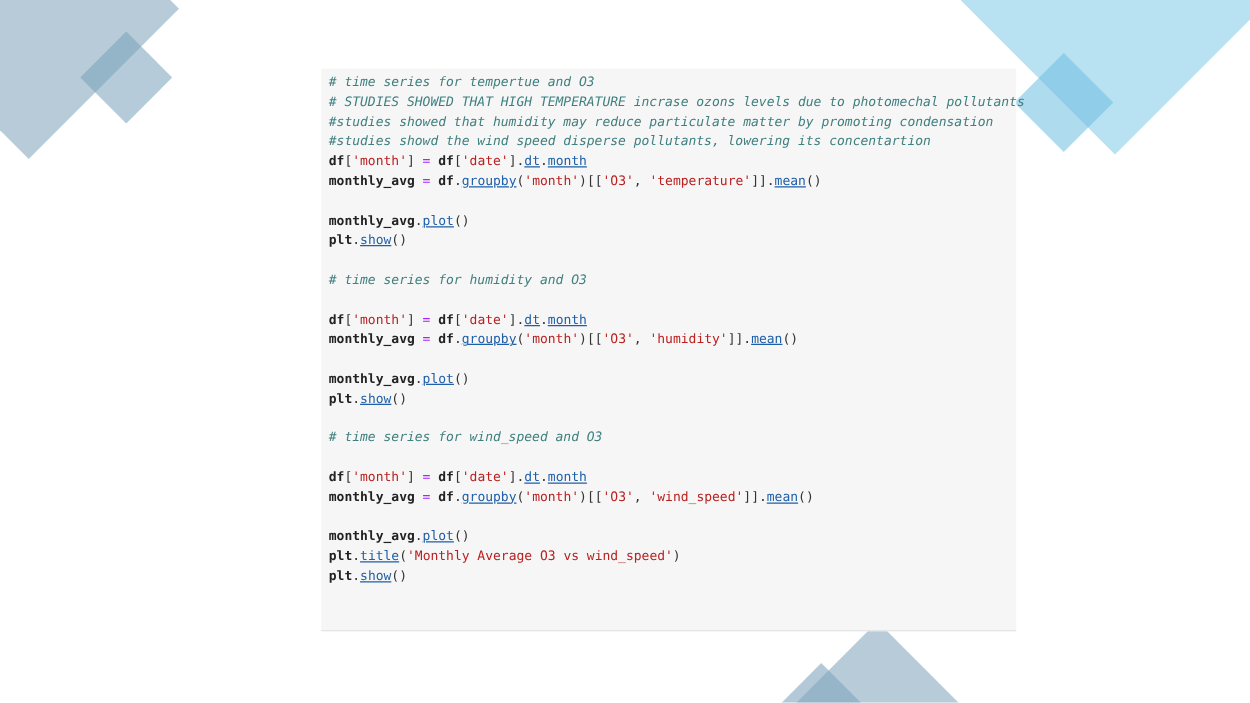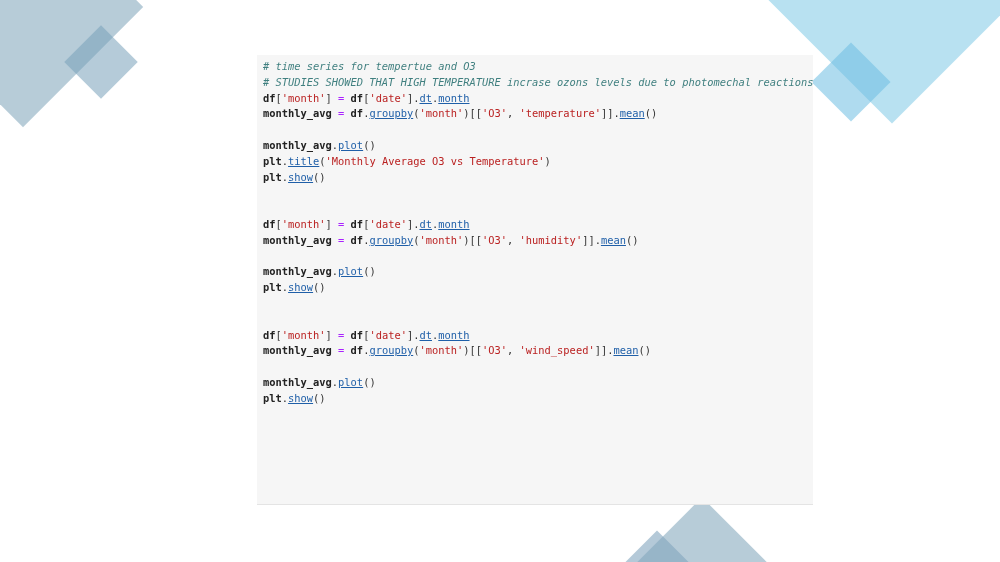--- a/index.html
+++ b/index.html
@@ -84,34 +84,38 @@
 
 <div class="deco tl-big"></div>
 <div class="deco tl-small"></div>
 <div class="deco tr-big"></div>
 <div class="deco tr-small"></div>
 <div class="deco bt-big"></div>
 <div class="deco bt-small"></div>
 
 <div class="code-panel" id="code-panel">
     <div class="code-line"><span class="tok-comment"># time series for tempertue and O3</span></div>
-    <div class="code-line"><span class="tok-comment"># STUDIES SHOWED THAT HIGH TEMPERATURE incrase ozons levels due to photomechal reactions</span></div>
+    <div class="code-line"><span class="tok-comment"># STUDIES SHOWED THAT HIGH TEMPERATURE incrase ozons levels due to photomechal pollutants</span></div>
+    <div class="code-line"><span class="tok-comment">#studies showed that humidity may reduce particulate matter by promoting condensation</span></div>
+    <div class="code-line"><span class="tok-comment">#studies showd the wind speed disperse pollutants, lowering its concentartion</span></div>
     <div class="code-line"><span class="tok-name">df</span><span class="tok-punct">[</span><span class="tok-string">'month'</span><span class="tok-punct">] </span><span class="tok-op">=</span><span class="tok-name"> df</span><span class="tok-punct">[</span><span class="tok-string">'date'</span><span class="tok-punct">].</span><span class="tok-attr">dt</span><span class="tok-punct">.</span><span class="tok-attr">month</span></div>
     <div class="code-line"><span class="tok-name">monthly_avg </span><span class="tok-op">=</span><span class="tok-name"> df</span><span class="tok-punct">.</span><span class="tok-attr">groupby</span><span class="tok-punct">(</span><span class="tok-string">'month'</span><span class="tok-punct">)[[</span><span class="tok-string">'O3'</span><span class="tok-punct">, </span><span class="tok-string">'temperature'</span><span class="tok-punct">]].</span><span class="tok-attr">mean</span><span class="tok-punct">()</span></div>
     <div class="code-line"> </div>
     <div class="code-line"><span class="tok-name">monthly_avg</span><span class="tok-punct">.</span><span class="tok-attr">plot</span><span class="tok-punct">()</span></div>
-    <div class="code-line"><span class="tok-name">plt</span><span class="tok-punct">.</span><span class="tok-attr">title</span><span class="tok-punct">(</span><span class="tok-string">'Monthly Average O3 vs Temperature'</span><span class="tok-punct">)</span></div>
     <div class="code-line"><span class="tok-name">plt</span><span class="tok-punct">.</span><span class="tok-attr">show</span><span class="tok-punct">()</span></div>
     <div class="code-line"> </div>
+    <div class="code-line"><span class="tok-comment"># time series for humidity and O3</span></div>
     <div class="code-line"> </div>
     <div class="code-line"><span class="tok-name">df</span><span class="tok-punct">[</span><span class="tok-string">'month'</span><span class="tok-punct">] </span><span class="tok-op">=</span><span class="tok-name"> df</span><span class="tok-punct">[</span><span class="tok-string">'date'</span><span class="tok-punct">].</span><span class="tok-attr">dt</span><span class="tok-punct">.</span><span class="tok-attr">month</span></div>
     <div class="code-line"><span class="tok-name">monthly_avg </span><span class="tok-op">=</span><span class="tok-name"> df</span><span class="tok-punct">.</span><span class="tok-attr">groupby</span><span class="tok-punct">(</span><span class="tok-string">'month'</span><span class="tok-punct">)[[</span><span class="tok-string">'O3'</span><span class="tok-punct">, </span><span class="tok-string">'humidity'</span><span class="tok-punct">]].</span><span class="tok-attr">mean</span><span class="tok-punct">()</span></div>
     <div class="code-line"> </div>
     <div class="code-line"><span class="tok-name">monthly_avg</span><span class="tok-punct">.</span><span class="tok-attr">plot</span><span class="tok-punct">()</span></div>
     <div class="code-line"><span class="tok-name">plt</span><span class="tok-punct">.</span><span class="tok-attr">show</span><span class="tok-punct">()</span></div>
     <div class="code-line"> </div>
+    <div class="code-line"><span class="tok-comment"># time series for wind_speed and O3</span></div>
     <div class="code-line"> </div>
     <div class="code-line"><span class="tok-name">df</span><span class="tok-punct">[</span><span class="tok-string">'month'</span><span class="tok-punct">] </span><span class="tok-op">=</span><span class="tok-name"> df</span><span class="tok-punct">[</span><span class="tok-string">'date'</span><span class="tok-punct">].</span><span class="tok-attr">dt</span><span class="tok-punct">.</span><span class="tok-attr">month</span></div>
     <div class="code-line"><span class="tok-name">monthly_avg </span><span class="tok-op">=</span><span class="tok-name"> df</span><span class="tok-punct">.</span><span class="tok-attr">groupby</span><span class="tok-punct">(</span><span class="tok-string">'month'</span><span class="tok-punct">)[[</span><span class="tok-string">'O3'</span><span class="tok-punct">, </span><span class="tok-string">'wind_speed'</span><span class="tok-punct">]].</span><span class="tok-attr">mean</span><span class="tok-punct">()</span></div>
     <div class="code-line"> </div>
     <div class="code-line"><span class="tok-name">monthly_avg</span><span class="tok-punct">.</span><span class="tok-attr">plot</span><span class="tok-punct">()</span></div>
+    <div class="code-line"><span class="tok-name">plt</span><span class="tok-punct">.</span><span class="tok-attr">title</span><span class="tok-punct">(</span><span class="tok-string">'Monthly Average O3 vs wind_speed'</span><span class="tok-punct">)</span></div>
     <div class="code-line"><span class="tok-name">plt</span><span class="tok-punct">.</span><span class="tok-attr">show</span><span class="tok-punct">()</span></div>
   </div>
 
 </body></html>

